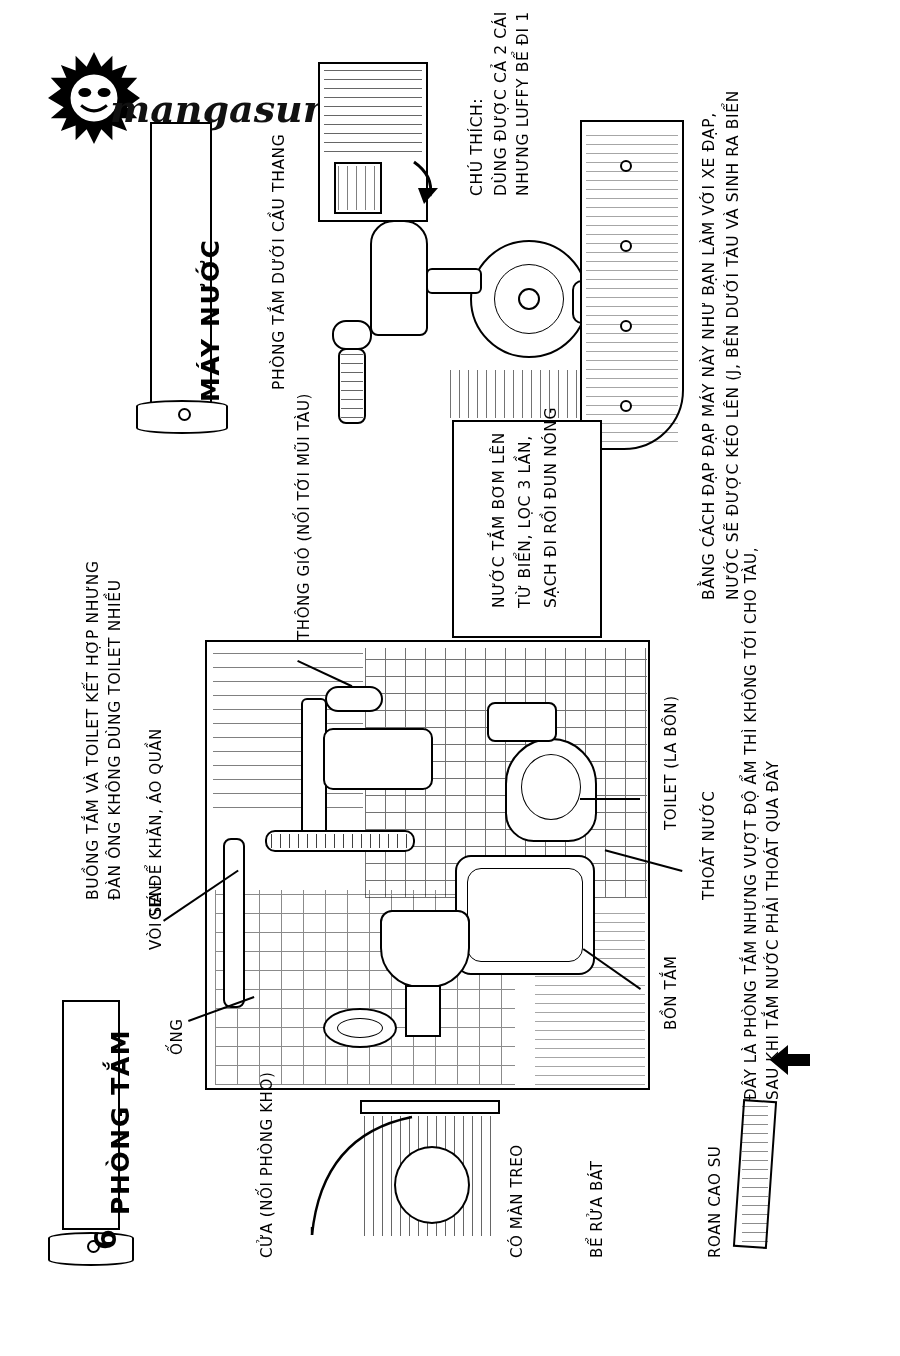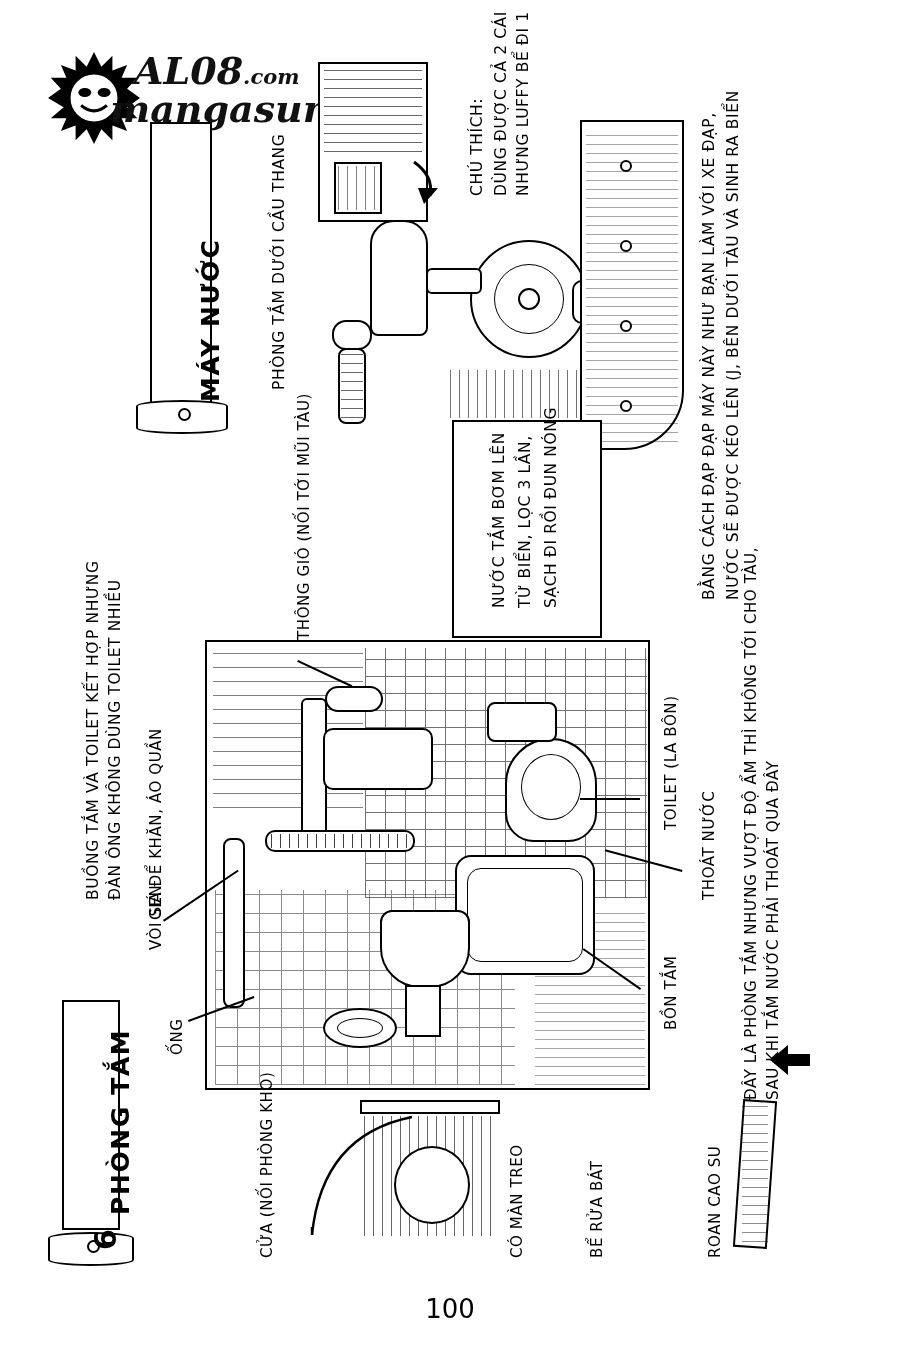--- a/index.html
+++ b/index.html
@@ -186,23 +186,20 @@
   <div class="watermark">
     <svg class="wm-sun" viewBox="0 0 100 100">
       <g fill="#000">
         <polygon points="50,0 58,16 70,4 70,20 86,14 80,28 97,28 86,40 100,50 86,60 97,72 80,72 86,86 70,80 70,96 58,84 50,100 42,84 30,96 30,80 14,86 20,72 3,72 17,60 0,50 14,40 3,28 20,28 14,14 30,20 30,4 42,16"></polygon>
       </g>
       <circle cx="50" cy="50" r="27" fill="#fff" stroke="#000" stroke-width="3"></circle>
       <ellipse cx="40" cy="44" rx="7" ry="5" fill="#000"></ellipse>
       <ellipse cx="61" cy="44" rx="7" ry="5" fill="#000"></ellipse>
       <path d="M36 58 q14 12 28 0" fill="none" stroke="#000" stroke-width="3.2"></path>
     </svg>
-    <div class="wm-line1">
-      <span>AL08</span><span class="dotcom">.com</span>
-    </div>
     <div class="wm-line2">
       <span>mangasun</span><span class="dotcom">.com</span>
     </div>
   </div>
 
   <div class="banner" style="left:62px; top:1000px; width:58px; height:230px;"></div>
   <div class="banner-title" style="left:106px; top:1215px;">PHÒNG TẮM</div>
   <div class="scroll-end" style="left:48px; top:1232px; width:86px; height:34px;"></div>
   <div class="rot" style="left:88px; top:1250px; font-size:30px; font-weight:bold;">6</div>
 
@@ -338,15 +335,14 @@
   </div>
 
   <div class="notebox" style="left:452px; top:420px; width:150px; height:218px;"></div>
   <div class="rot" style="left:490px; top:608px; font-size:15.5px;">NƯỚC TẮM BƠM LÊN</div>
   <div class="rot" style="left:516px; top:608px; font-size:15.5px;">TỪ BIỂN, LỌC 3 LẦN,</div>
   <div class="rot" style="left:542px; top:608px; font-size:15.5px;">SẠCH ĐI RỒI ĐUN NÓNG</div>
 
   <div class="rot" style="left:700px; top:600px; font-size:15.5px;">BẰNG CÁCH ĐẠP ĐẠP MÁY NÀY NHƯ BẠN LÀM VỚI XE ĐẠP,</div>
   <div class="rot" style="left:724px; top:600px; font-size:15.5px;">NƯỚC SẼ ĐƯỢC KÉO LÊN (J, BÊN DƯỚI TÀU VÀ SINH RA BIỂN</div>
 
-  <div class="pagenum">100</div>
 
 </div>
 
 </body></html>

